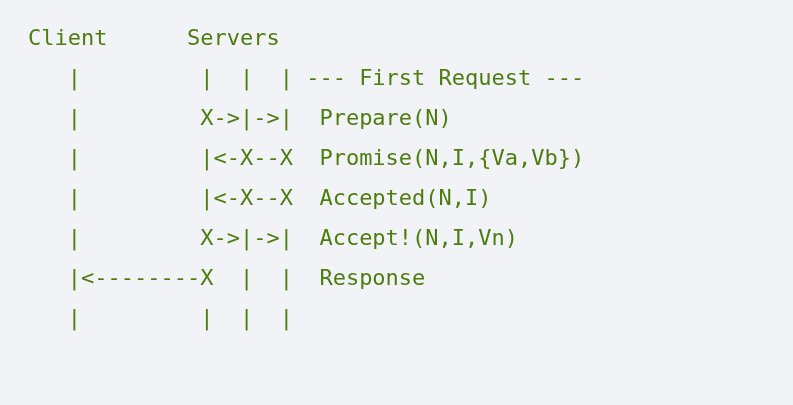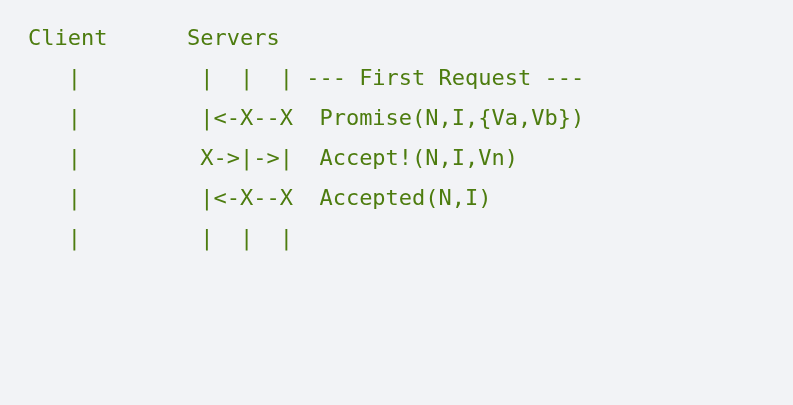--- a/index.html
+++ b/index.html
@@ -27,17 +27,19 @@
     white-space: pre;
     height: 40px;
   }
 </style>
 </head>
 <body>
 
 <div class="ascii-diagram">
   <div class="ascii-line">Client      Servers</div>
   <div class="ascii-line">   |         |  |  | --- First Request ---</div>
+  <div class="ascii-line">   |         X-&gt;|-&gt;|  Prepare(N)</div>
   <div class="ascii-line">   |         |&lt;-X--X  Promise(N,I,{Va,Vb})</div>
+  <div class="ascii-line">   |         |&lt;-X--X  Accepted(N,I)</div>
   <div class="ascii-line">   |         X-&gt;|-&gt;|  Accept!(N,I,Vn)</div>
-  <div class="ascii-line">   |         |&lt;-X--X  Accepted(N,I)</div>
+  <div class="ascii-line">   |&lt;--------X  |  |  Response</div>
   <div class="ascii-line">   |         |  |  |</div>
 </div>
 
 </body></html>

